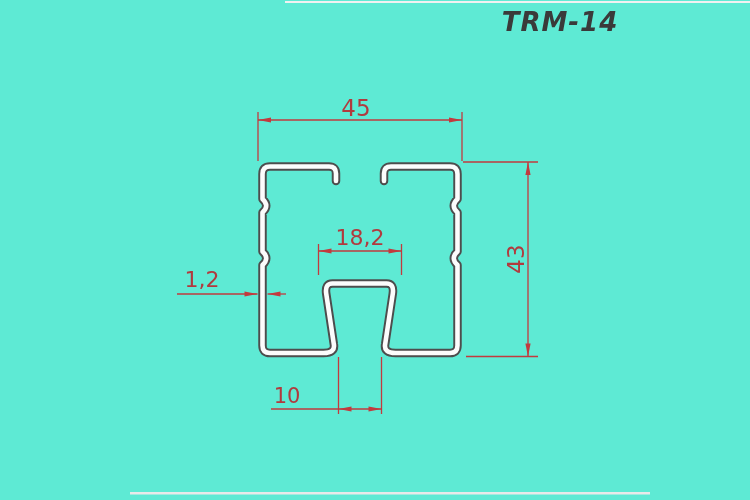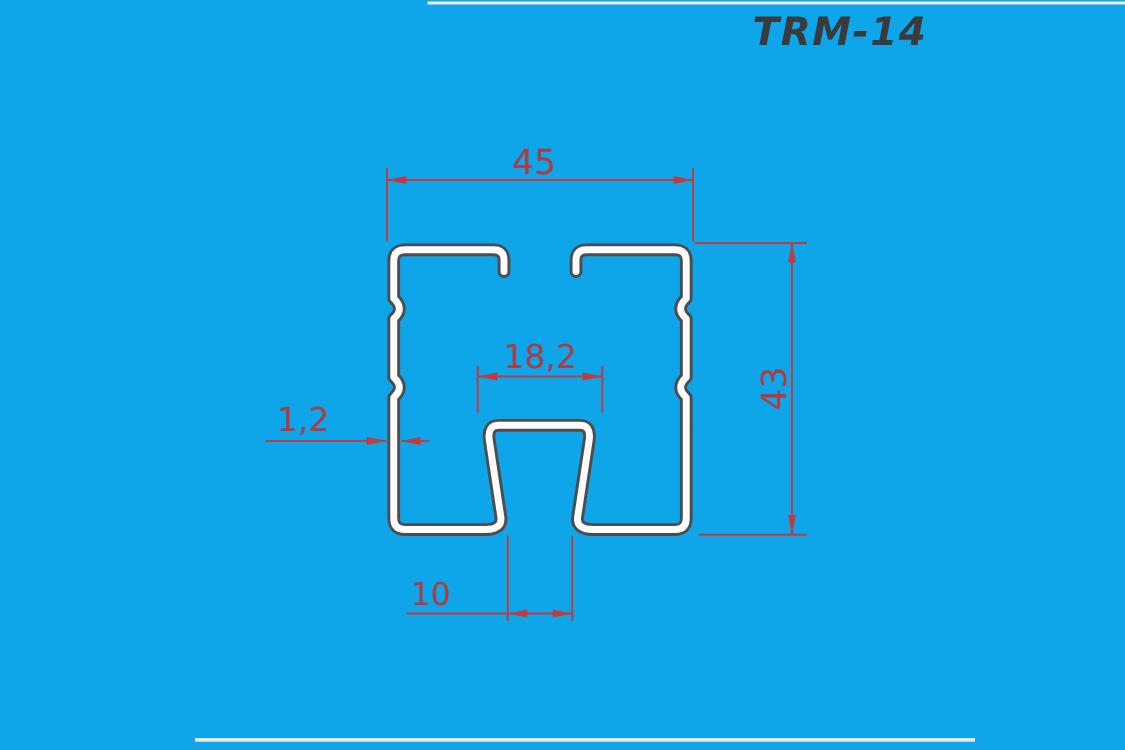--- a/index.html
+++ b/index.html
@@ -8,21 +8,21 @@
     width: 750px;
     height: 500px;
     background: #fcfcfc;
     overflow: hidden;
     font-family: "DejaVu Sans", "Liberation Sans", sans-serif;
   }
   .canvas {
     position: relative;
     width: 750px;
     height: 500px;
-    background: #0ea5e9;
+    background: #5eead4;
   }
   .drawing-title {
     position: absolute;
     left: 500px;
     top: 7px;
     width: 120px;
     font-family: "DejaVu Sans", "Liberation Sans", sans-serif;
     font-style: italic;
     font-weight: 600;
     font-size: 26px;

